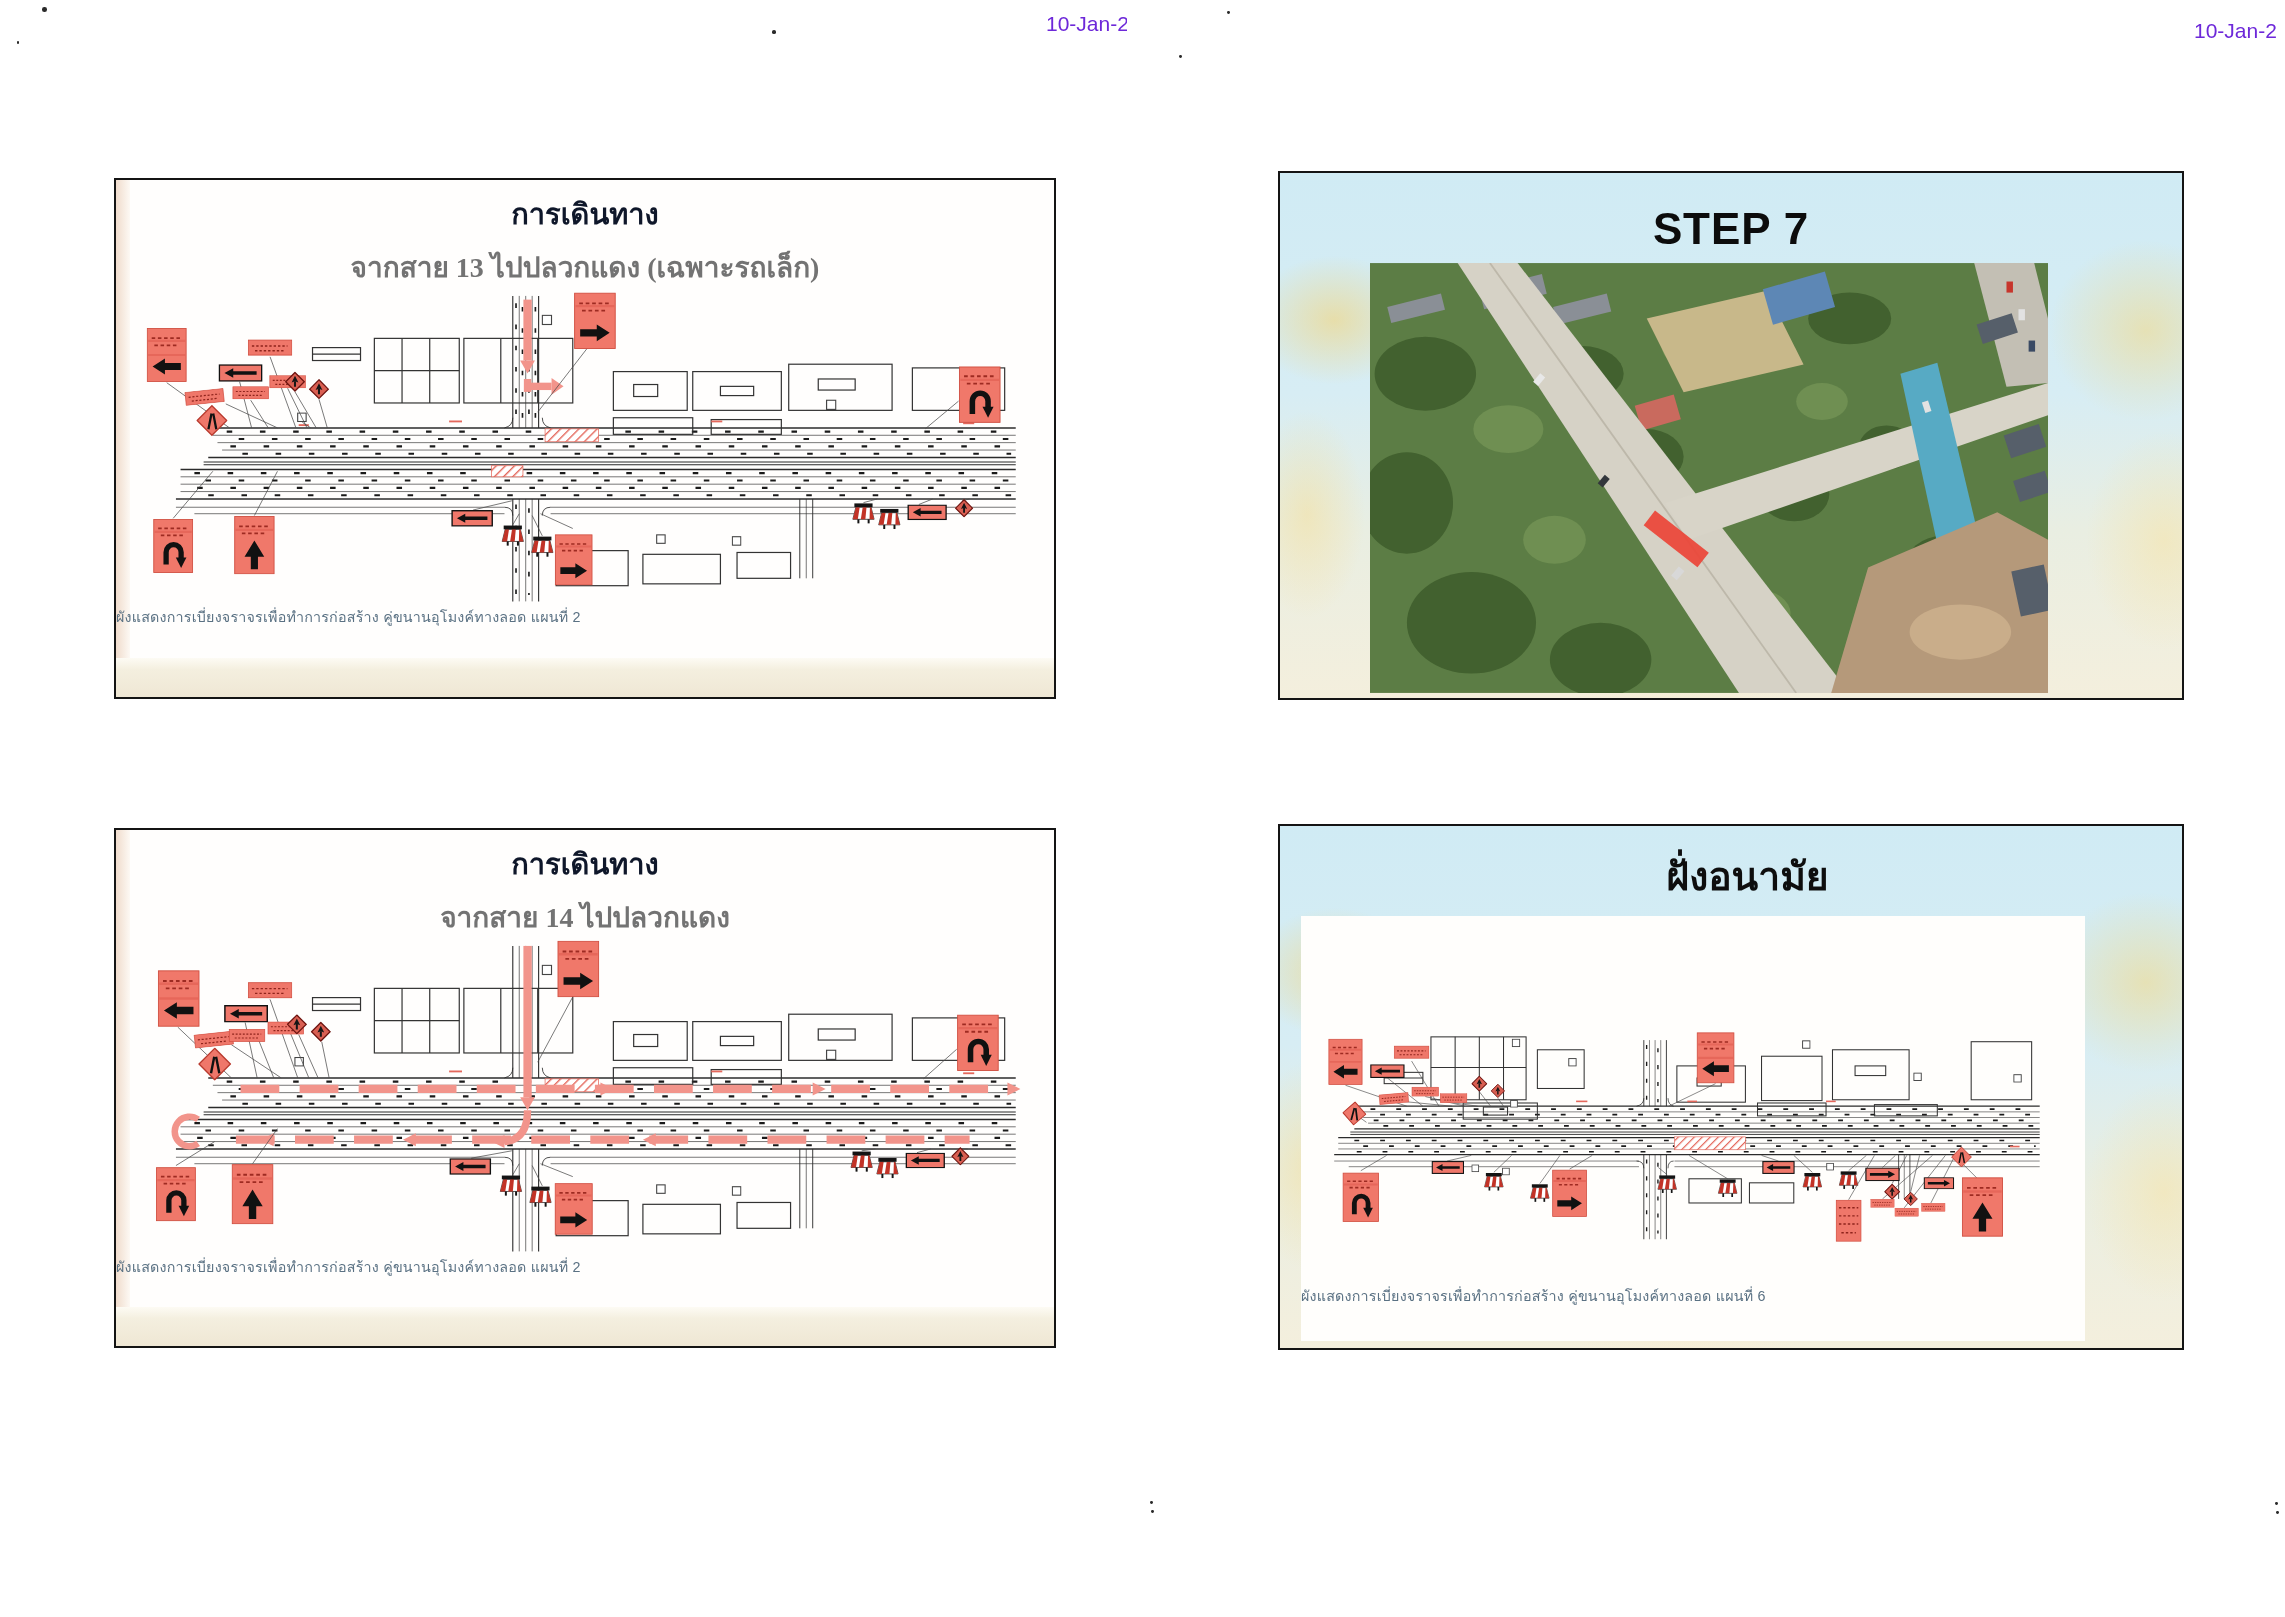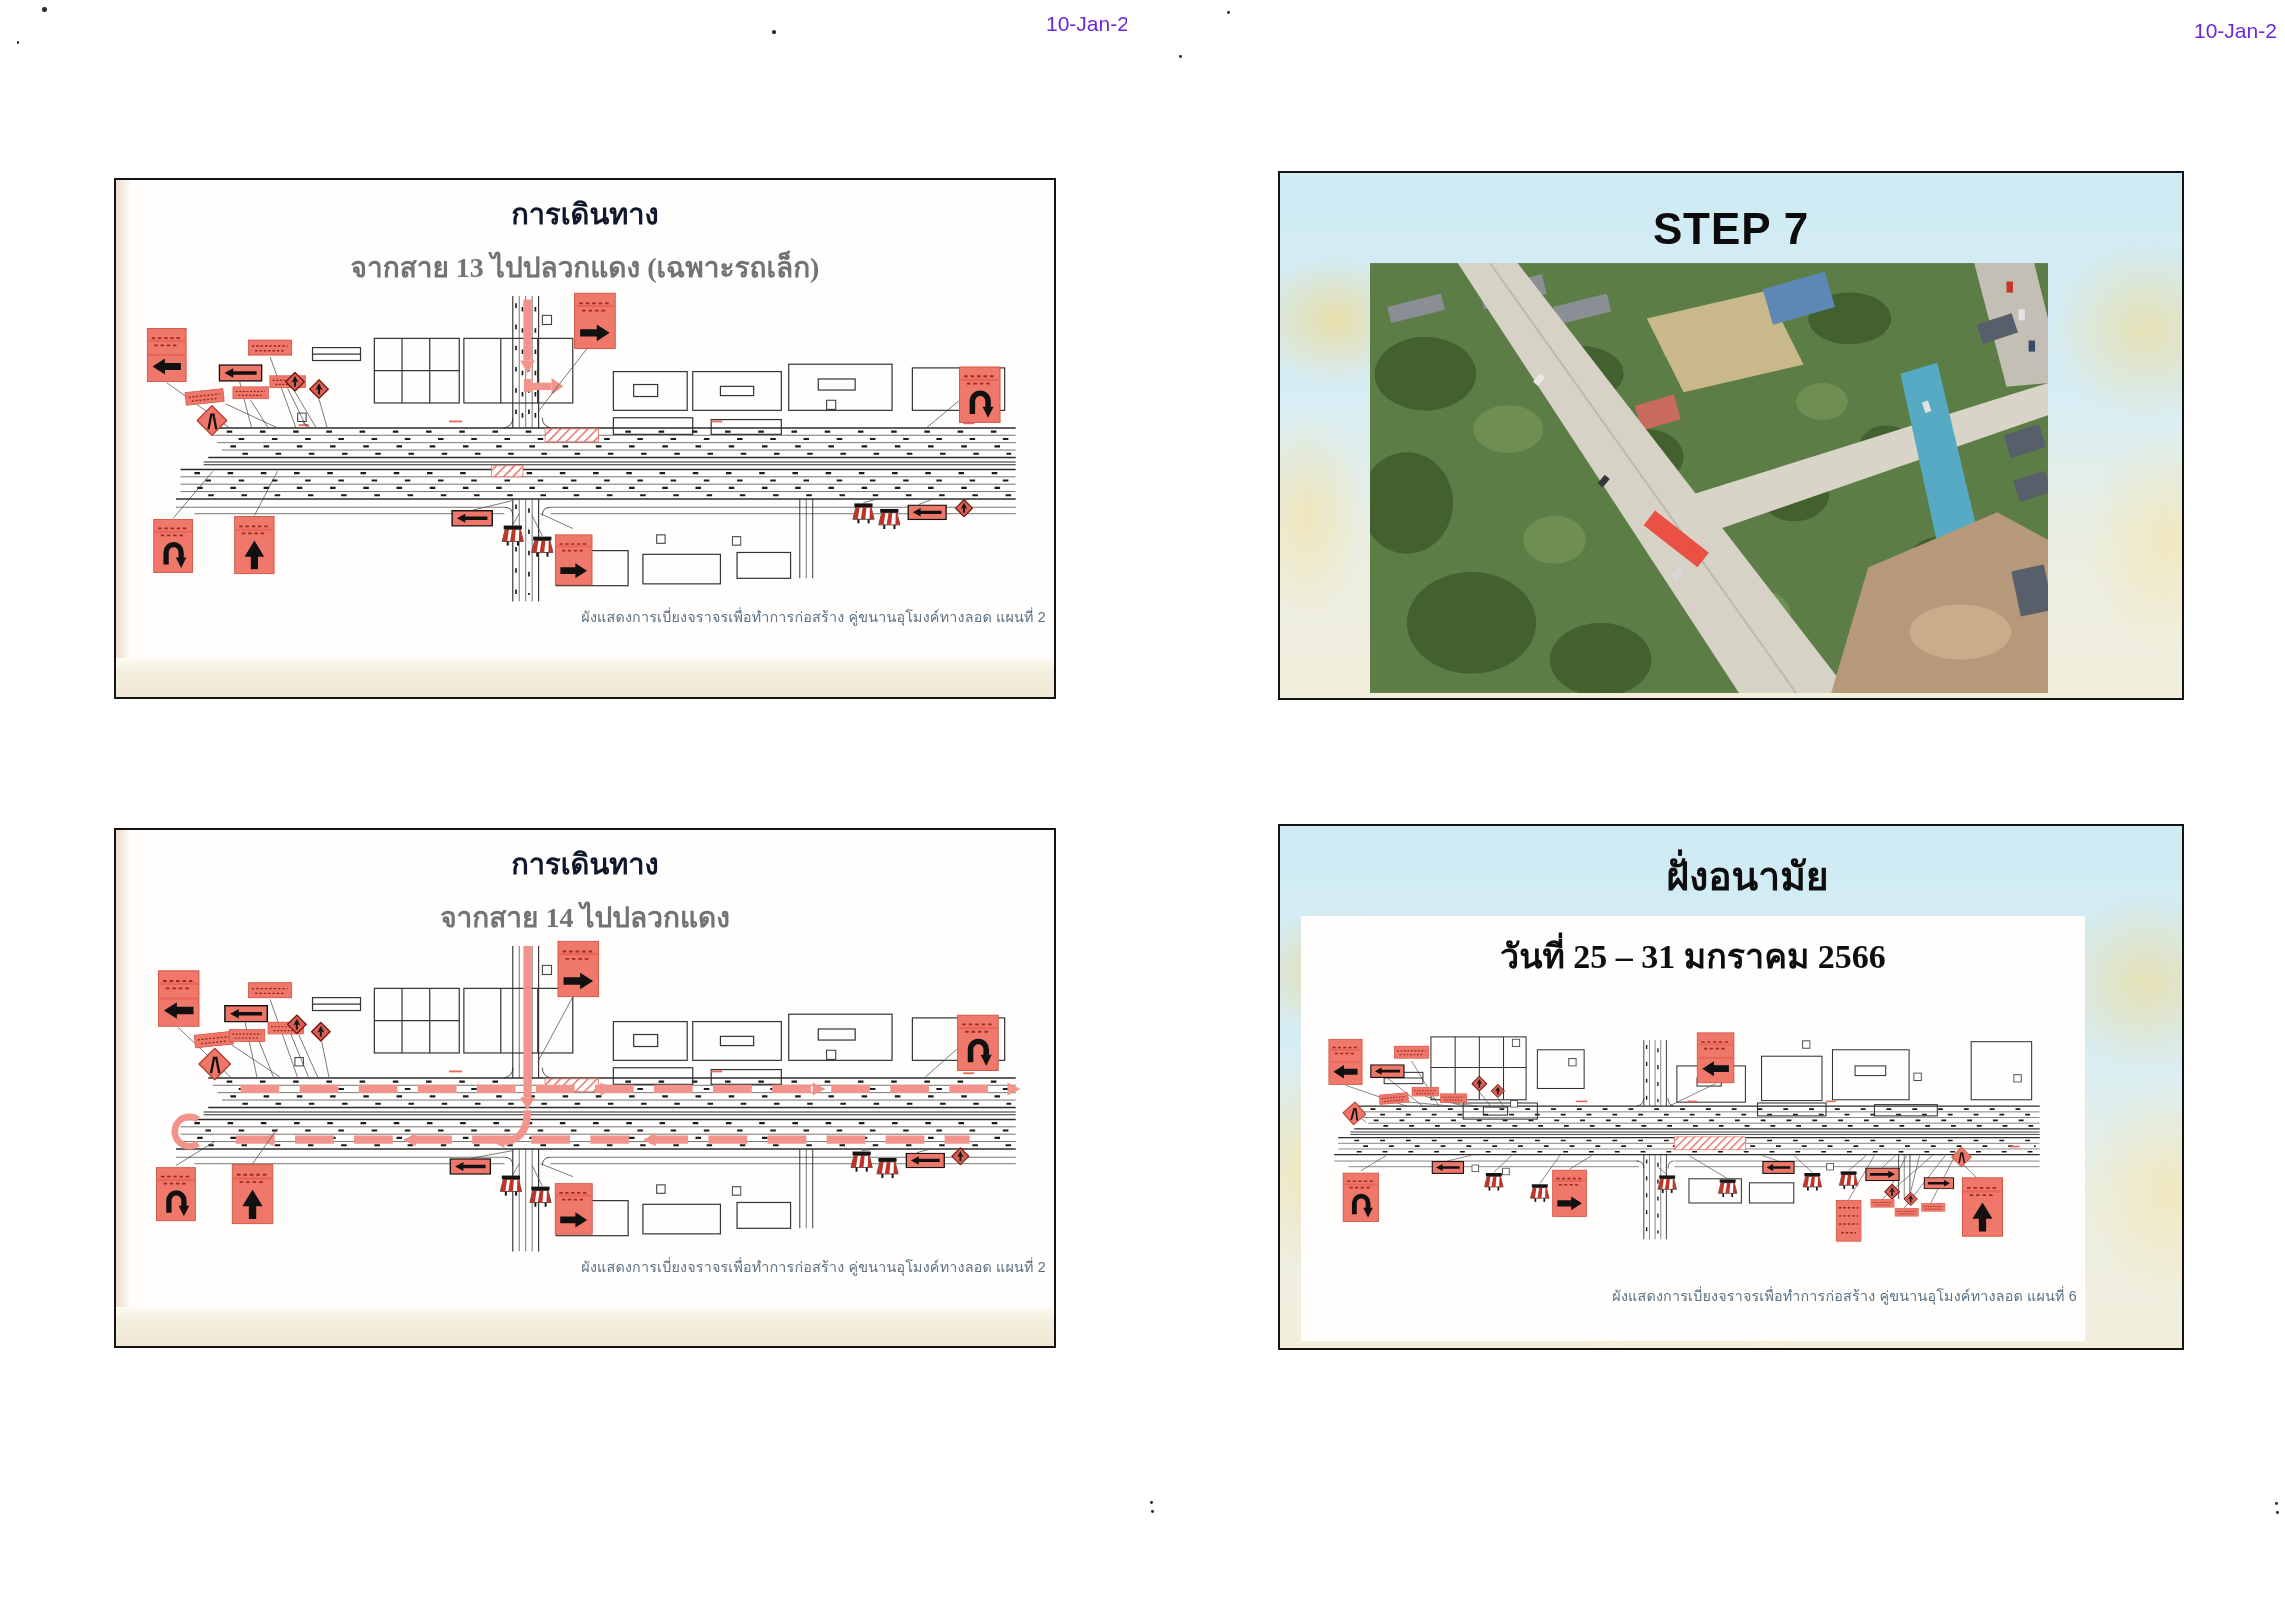--- a/index.html
+++ b/index.html
@@ -17,21 +17,21 @@
       radial-gradient(ellipse 83px 148px at 3% 65%, rgba(248,220,140,.45), transparent 70%),
       radial-gradient(ellipse 111px 157px at 98% 70%, rgba(248,226,160,.5), transparent 70%),
       radial-gradient(ellipse 212px 138px at 45% 88%, rgba(250,236,200,.55), transparent 70%),
       radial-gradient(ellipse 157px 102px at 30% 55%, rgba(248,232,185,.35), transparent 70%),
       radial-gradient(ellipse 129px 83px at 70% 45%, rgba(240,225,170,.3), transparent 70%),
       linear-gradient(180deg,#d0ebf4 0%,#d7edf4 42%,#e9eee2 68%,#f4efdd 100%);}
   .t-title{position:absolute;left:0;right:0;text-align:center;color:#0f172a;
       font-family:"Liberation Serif",serif;font-weight:bold;font-size:29px;}
   .t-sub{position:absolute;left:0;right:0;text-align:center;color:#737373;
       font-family:"Liberation Serif",serif;font-weight:bold;font-size:28px;}
-  .t-cap{position:absolute;left:0;right:8px;text-align:right;color:#5a7183;
+  .t-cap{position:absolute;left:0;right:8px;text-align:left;color:#5a7183;
       font-family:"Liberation Sans",sans-serif;font-size:14.3px;letter-spacing:0.2px;}
   .step-title{position:absolute;left:0;right:0;text-align:center;color:#0c0c0c;
       font-family:"Liberation Sans",sans-serif;font-weight:800;font-size:44px;letter-spacing:0.9px;}
   .anamai-title{position:absolute;left:0;right:0;text-align:center;color:#0e0e0e;
       font-family:"Liberation Serif",serif;font-weight:bold;font-size:39px;margin-left:33px;}
   .date-range{position:absolute;left:0;right:0;text-align:center;color:#0e0e0e;
       font-family:"Liberation Serif",serif;font-weight:bold;font-size:34px;}
   .hdr-date{position:absolute;top:12px;height:31px;overflow:hidden;color:#6d28d9;
       font-size:21px;font-family:"Liberation Sans",sans-serif;white-space:nowrap;}
   .panel{position:absolute;background:#fffefc;}
@@ -497,21 +497,20 @@
       <use href="#sign-uturn" x="18" y="252" width="44" height="62"></use>
       <use href="#sign-arrow-up" x="100" y="250" width="46" height="66"></use>
     </svg>
 
     <div class="t-cap" style="top:426px">ผังแสดงการเบี่ยงจราจรเพื่อทำการก่อสร้าง คู่ขนานอุโมงค์ทางลอด แผนที่ 2</div>
   </div>
 
   <div class="slide wm" style="left:1278px;top:824px;width:906px;height:526px">
     <div class="anamai-title" style="top:18.5px">ฝั่งอนามัย</div>
     <div class="panel" style="left:21px;top:90px;width:784px;height:425px">
-      <div class="date-range" style="top:13px">วันที่ 25 – 31 มกราคม 2566</div>
       <svg style="position:absolute;left:9.2px;top:88px" width="766" height="277" viewBox="0 0 950 290">
         <g stroke="#2b2b2b" fill="none">
           <line x1="55" y1="100" x2="905" y2="100" stroke-width="1.6"></line>
           <line x1="60" y1="107" x2="905" y2="107" stroke-width=".7"></line>
           <line x1="66" y1="114" x2="905" y2="114" stroke-width=".7"></line>
           <line x1="72" y1="121" x2="905" y2="121" stroke-width=".7"></line>
           <line x1="55" y1="128" x2="905" y2="128" stroke-width="1.6"></line>
           <line x1="50" y1="132" x2="905" y2="132" stroke-width="1.1"></line>
           <line x1="50" y1="135" x2="905" y2="135" stroke-width="1.1"></line>
           <line x1="35" y1="139" x2="905" y2="139" stroke-width="1.6"></line>

